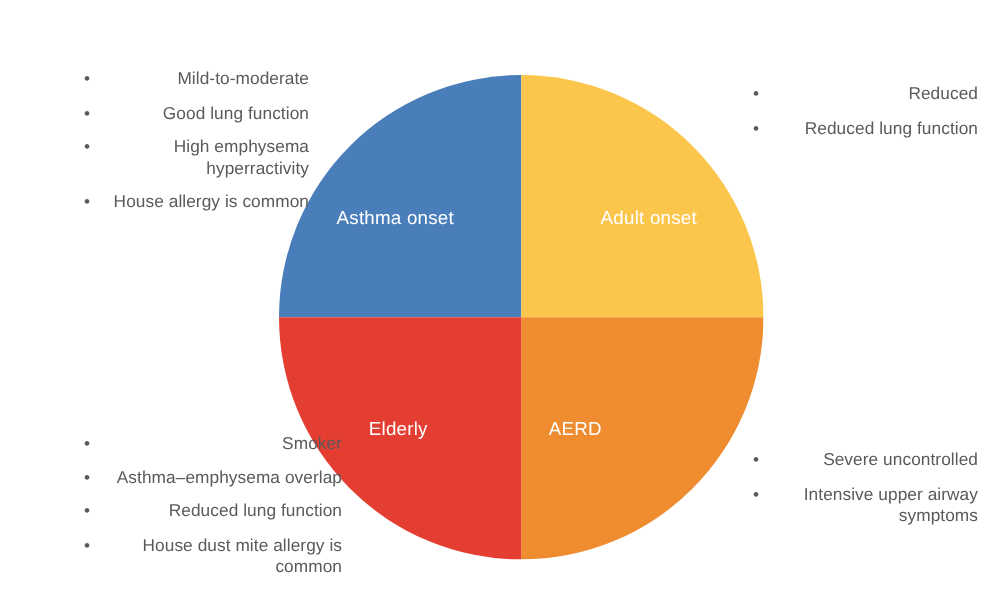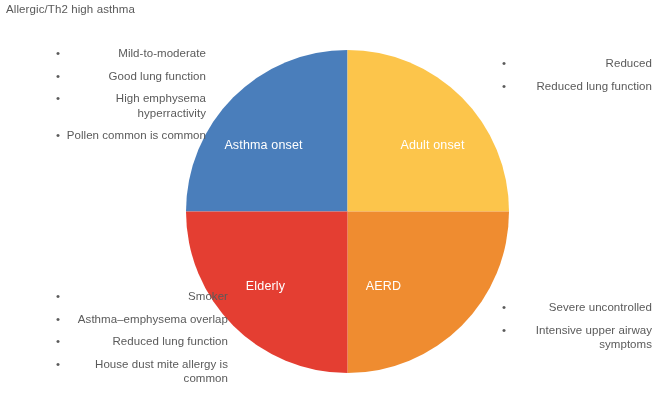--- a/index.html
+++ b/index.html
@@ -82,21 +82,20 @@
   .ann-top-left     { left: 56px;  top: 46px;  width: 150px; }
   .ann-top-right    { left: 502px; top: 56px;  width: 150px; }
   .ann-bottom-left  { left: 56px;  top: 289px; width: 172px; }
   .ann-bottom-right { left: 502px; top: 300px; width: 150px; }
 </style>
 </head>
 <body>
 
 <div id="root">
 
-  <div class="title">Allergic/Th2 high asthma</div>
 
   <div class="pie-wrap">
     <svg class="pie-svg" viewBox="0 0 323 323">
       <path d="M 161.5 161.5 L 161.5 0 A 161.5 161.5 0 0 0 0 161.5 Z" fill="#4a7ebb"></path>
       <path d="M 161.5 161.5 L 161.5 0 A 161.5 161.5 0 0 1 323 161.5 Z" fill="#fcc54b"></path>
       <path d="M 161.5 161.5 L 323 161.5 A 161.5 161.5 0 0 1 161.5 323 Z" fill="#ef8c30"></path>
       <path d="M 161.5 161.5 L 161.5 323 A 161.5 161.5 0 0 1 0 161.5 Z" fill="#e43e32"></path>
     </svg>
 
     <span class="slice-label lbl-early">Asthma onset</span>
@@ -114,21 +113,21 @@
       <li>
         <span class="bullet">•</span>
         <span class="txt">Good lung function</span>
       </li>
       <li>
         <span class="bullet">•</span>
         <span class="txt">High emphysema hyperractivity</span>
       </li>
       <li>
         <span class="bullet">•</span>
-        <span class="txt">Pollen common is common</span>
+        <span class="txt">House allergy is common</span>
       </li>
     </ul>
   </div>
 
   <div class="ann ann-top-right">
     <ul>
       <li>
         <span class="bullet">•</span>
         <span class="txt">Reduced</span>
       </li>

